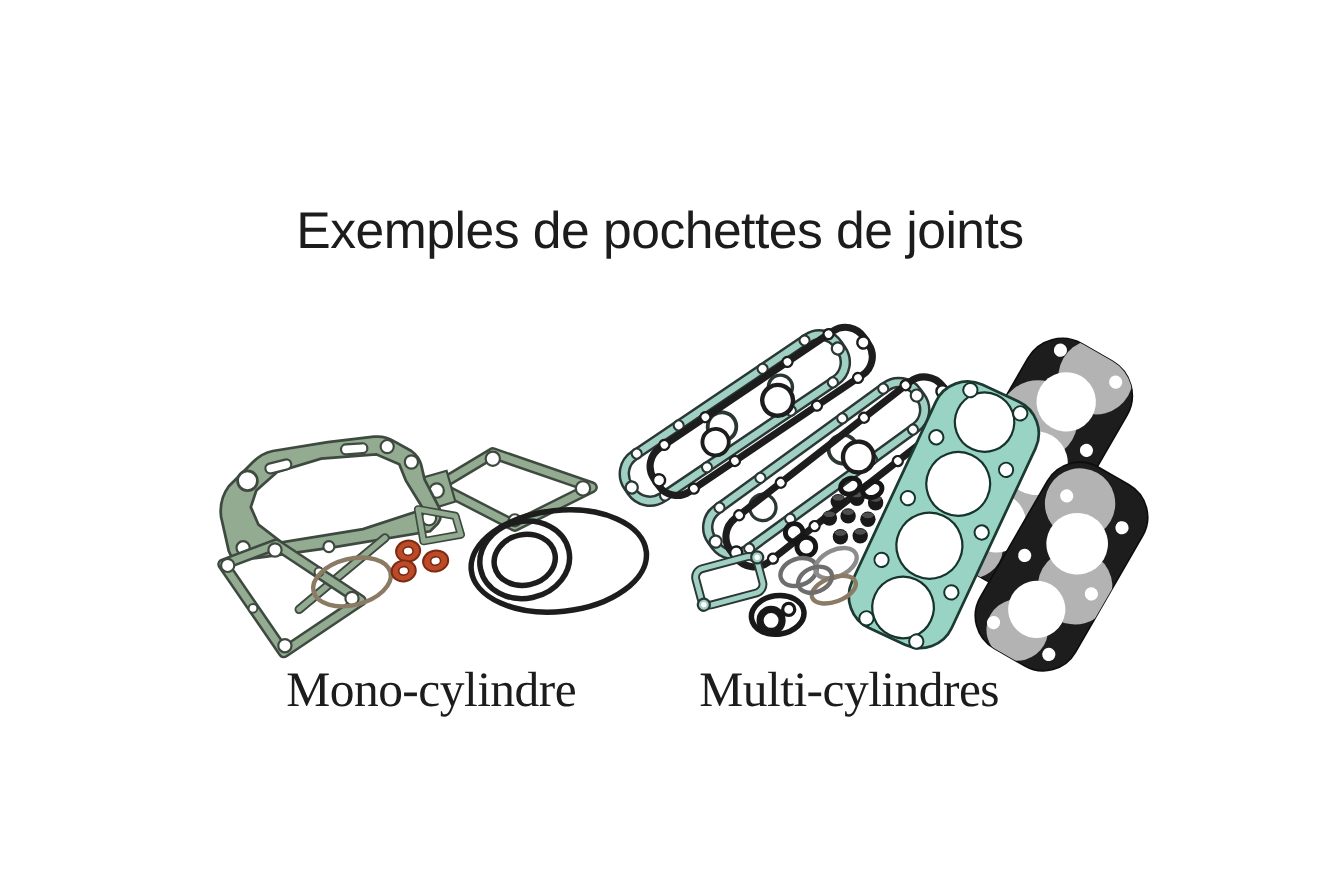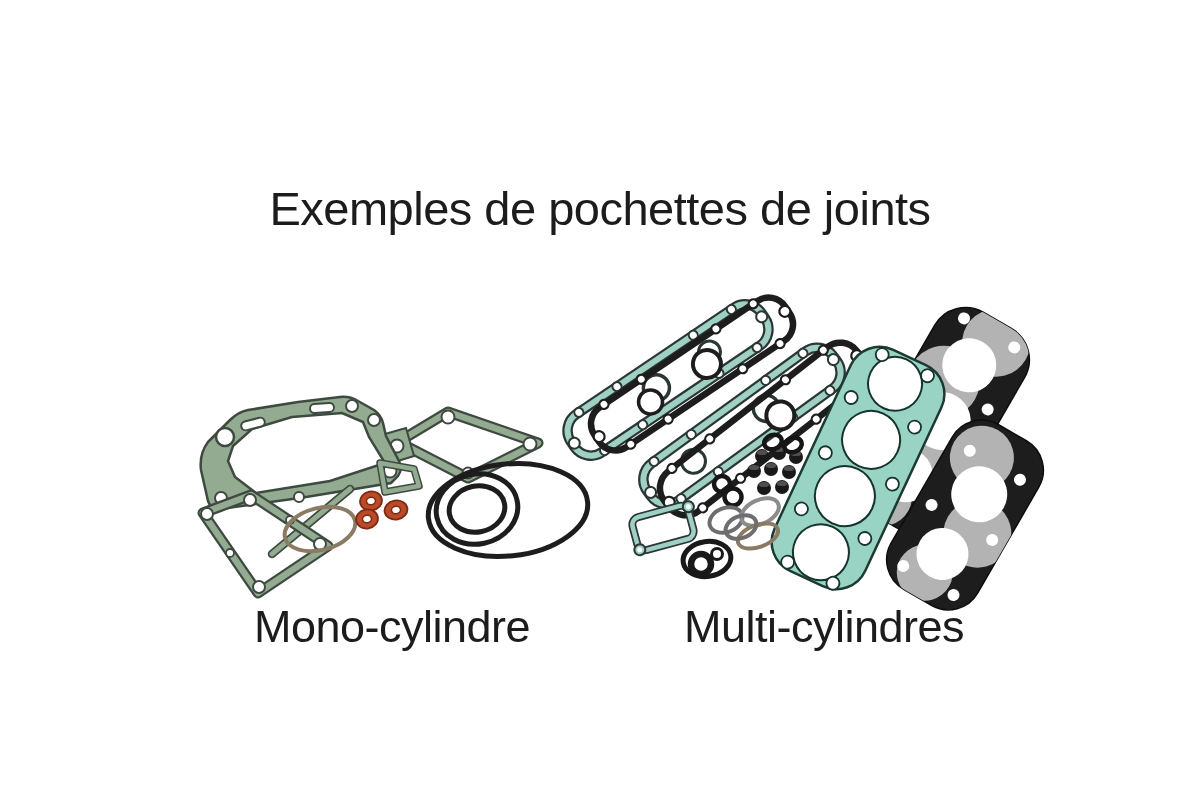--- a/index.html
+++ b/index.html
@@ -9,24 +9,24 @@
     font-family:"Liberation Sans", sans-serif;
     color:var(--c-text,#1c1c1c);
     padding-left:12px;
   }
   .title{
     position:absolute;top:183px;left:0;width:1200px;
     text-align:center;font-size:47px;line-height:51px;letter-spacing:-0.5px;
   }
   .caption{
     position:absolute;top:601px;font-size:45px;letter-spacing:-0.5px;
-    text-align:center;white-space:nowrap;
+    text-align:center;white-space:nowrap;font-family:Liberation Serif, serif;
   }
   .caption-mono{left:212px;width:360px;}
-  .caption-multi{left:644px;width:360px;}
+  .caption-multi{left:592px;width:360px;}
   svg.art{position:absolute;left:0;top:0;filter:blur(0.35px);}
   
   .sage-f{fill:var(--c-sage,#93ab91);}
   .sage-s{stroke:var(--c-sage,#93ab91);}
   .saged-s{stroke:var(--c-sage-dark,#3e4a40);}
   .teal-s{stroke:var(--c-teal,#9fd0c3);}
   .teal-f{fill:var(--c-teal,#9fd0c3);}
   .teald-s{stroke:var(--c-teal-dark,#2a3734);}
   .tealh-f{fill:var(--c-teal-head,#98d3c4);}
   .blk-s{stroke:var(--c-black-part,#1d1d1d);}

